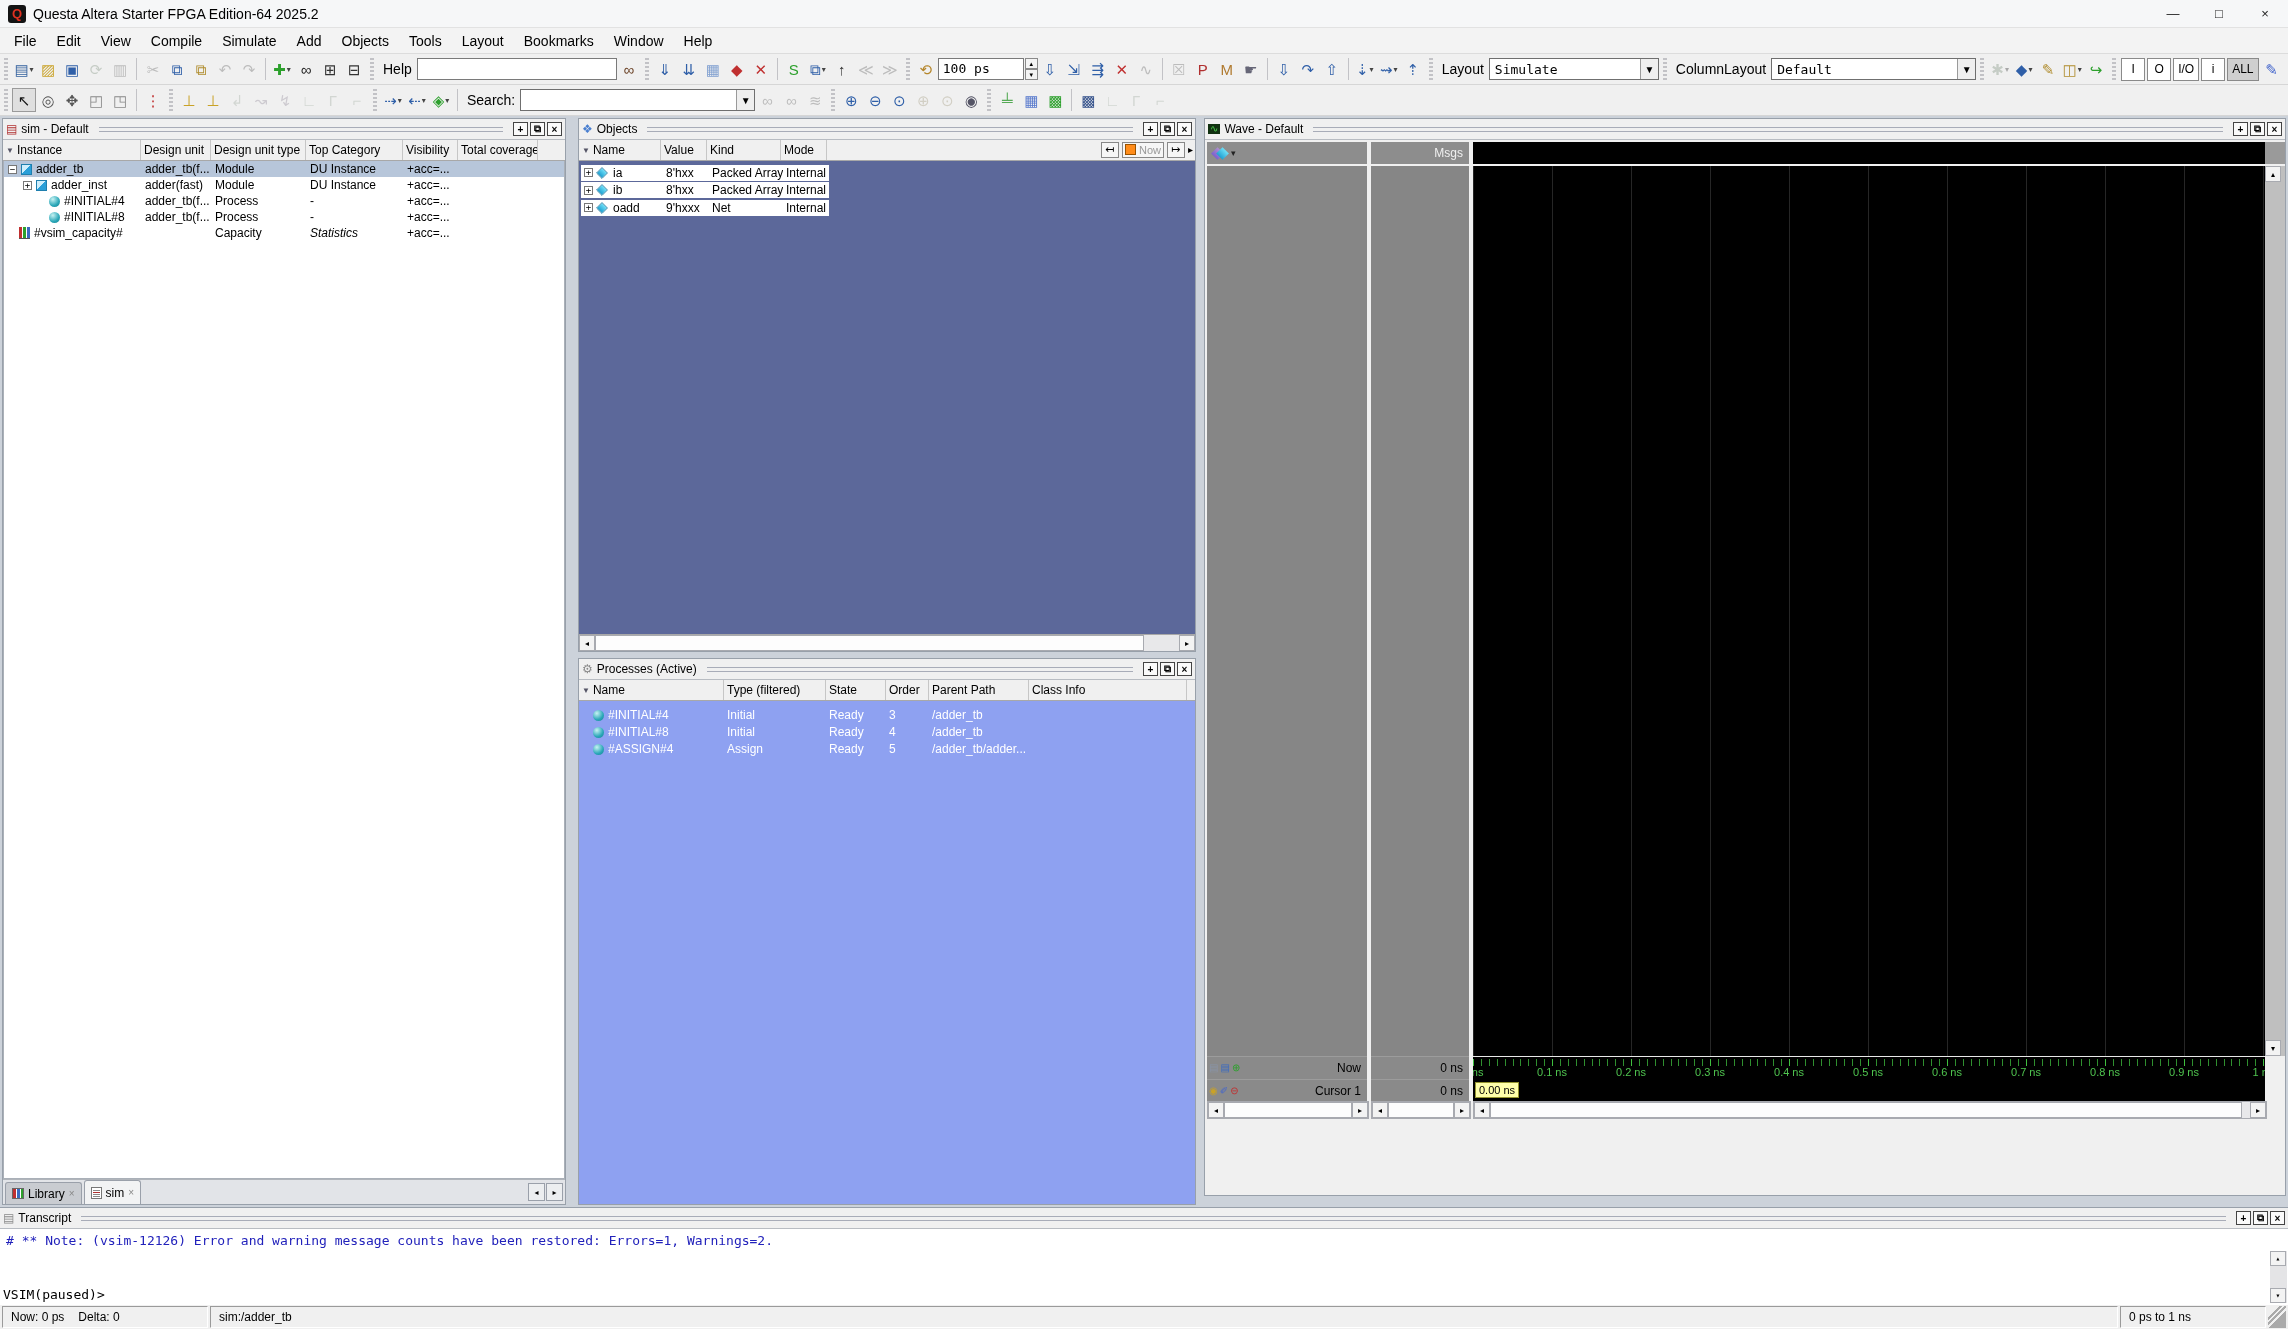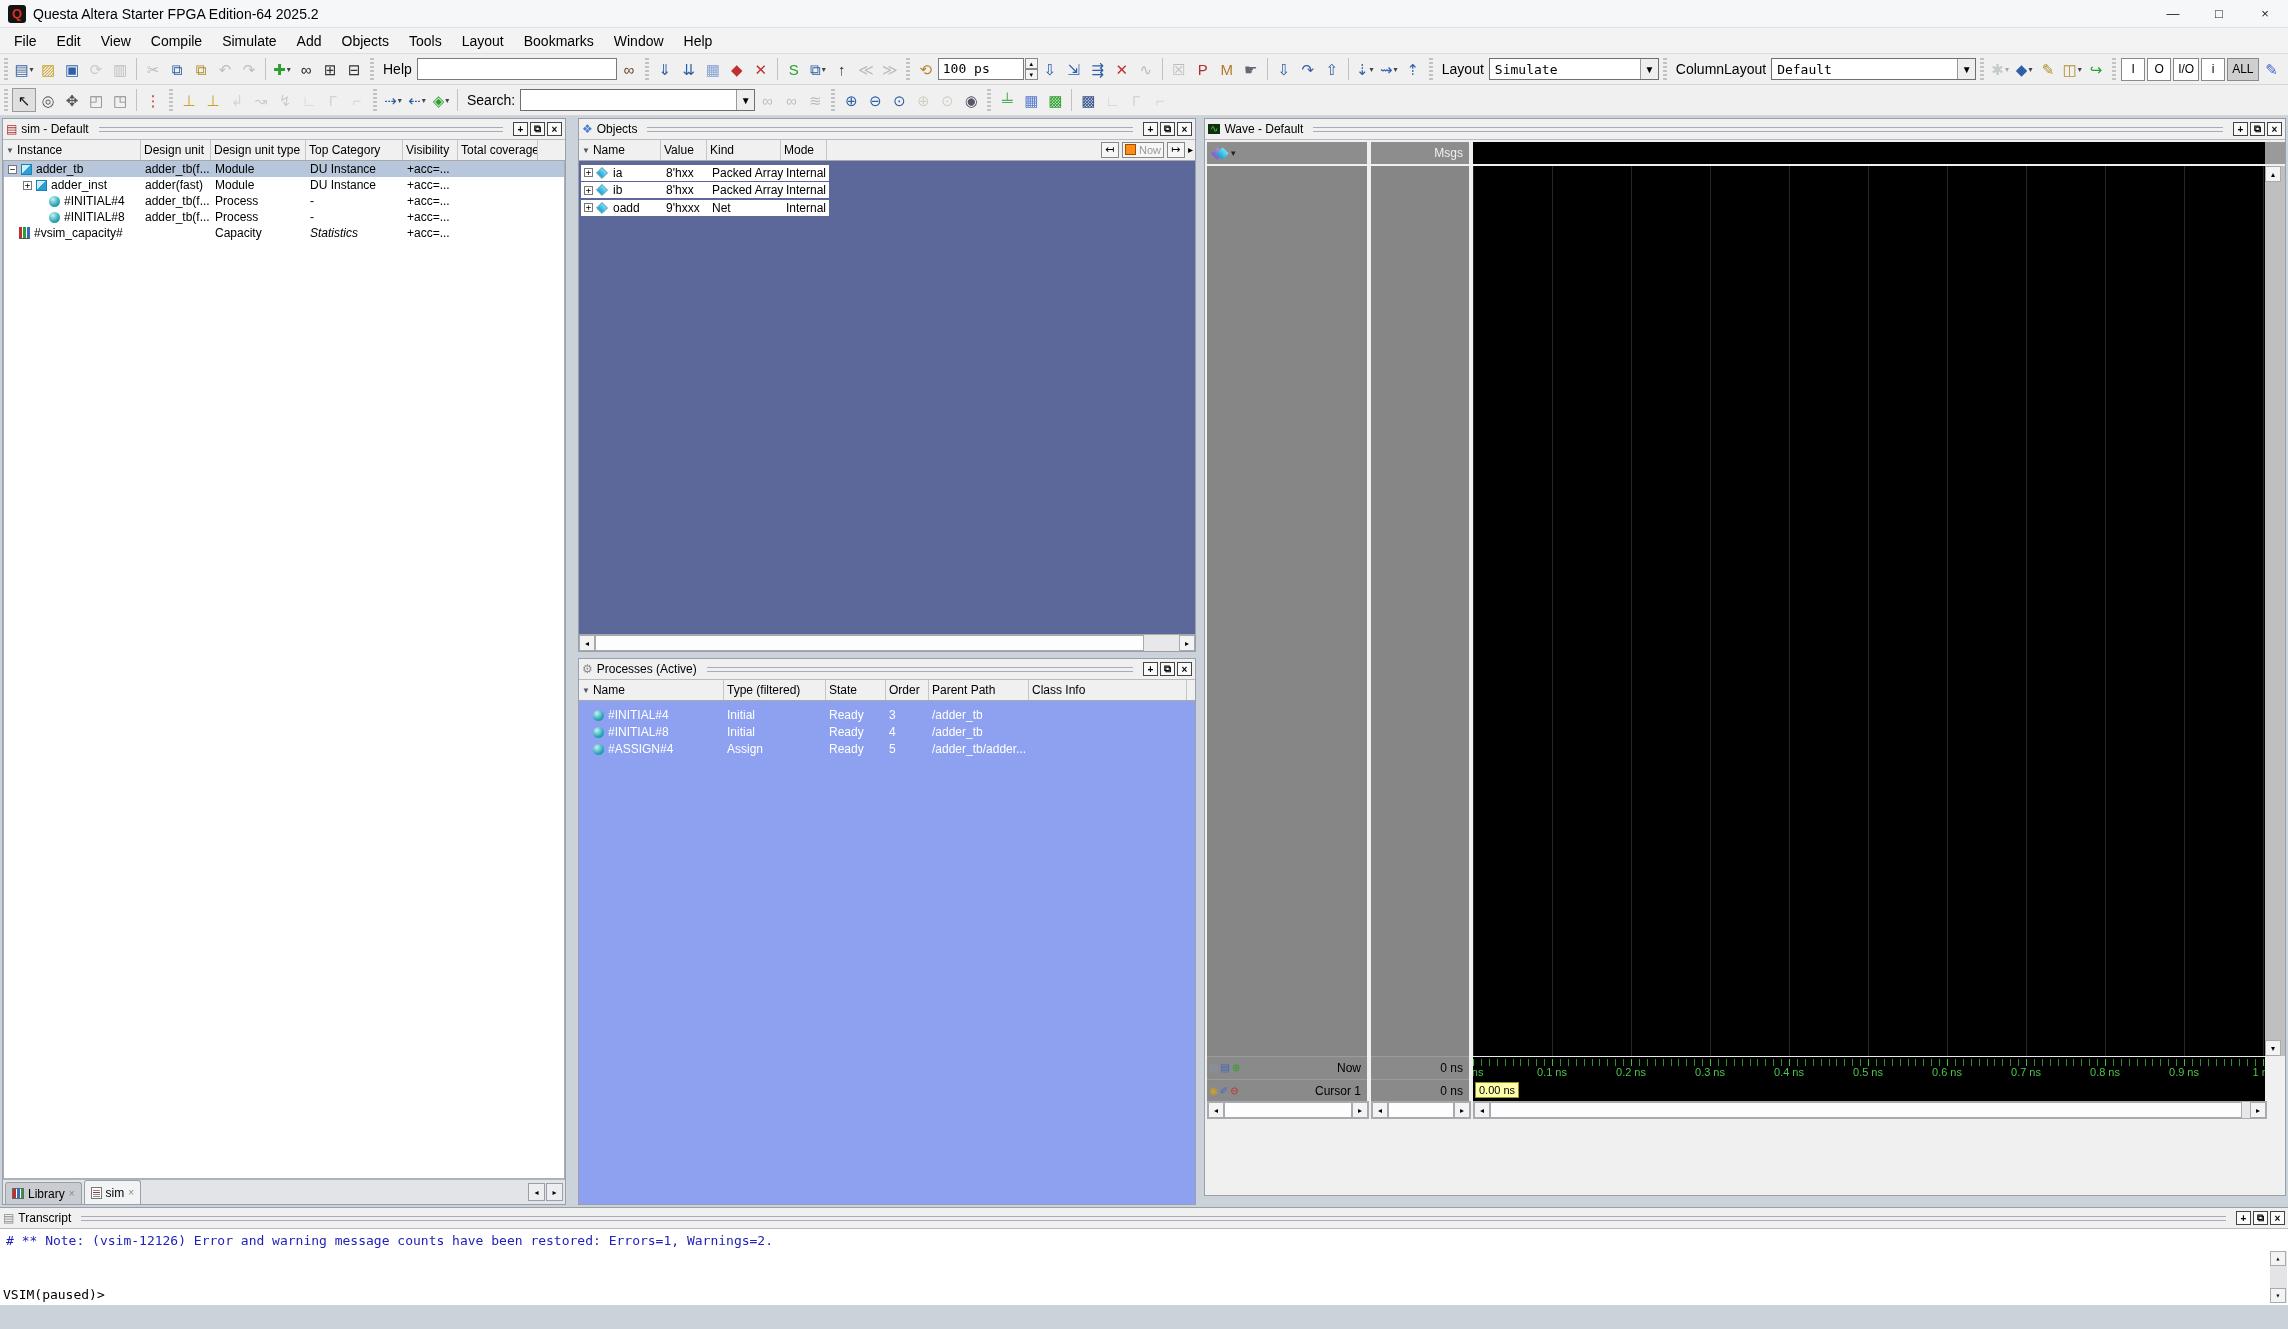--- a/index.html
+++ b/index.html
@@ -834,13 +834,27 @@
           <div class="tline"># ** Note: (vsim-12126) Error and warning message counts have been restored: Errors=1, Warnings=2.</div>
         </div>
       <div class="prompt">VSIM(paused)&gt;</div>
       <div class="trans-vsb">
         <span class="sb-btn" style="position:absolute;top:0;left:0;right:0;height:15px;">▴</span>
         <span class="sb-btn" style="position:absolute;bottom:0;left:0;right:0;height:15px;">▾</span>
       </div>
     </div>
   </div>
 
+  <div class="statusbar">
+    <div class="seg" style="width:206px;">
+      <span>Now: 0 ps</span>
+      <span style="width:14px;display:inline-block;"></span>
+      <span>Delta: 0</span>
+    </div>
+    <div class="seg" style="flex:1;">
+      <span>sim:/adder_tb</span>
+    </div>
+    <div class="seg" style="width:146px;">
+      <span>0 ps to 1 ns</span>
+    </div>
+    <div class="resize-grip"></div>
+  </div>
 </div>
 
 </body></html>

